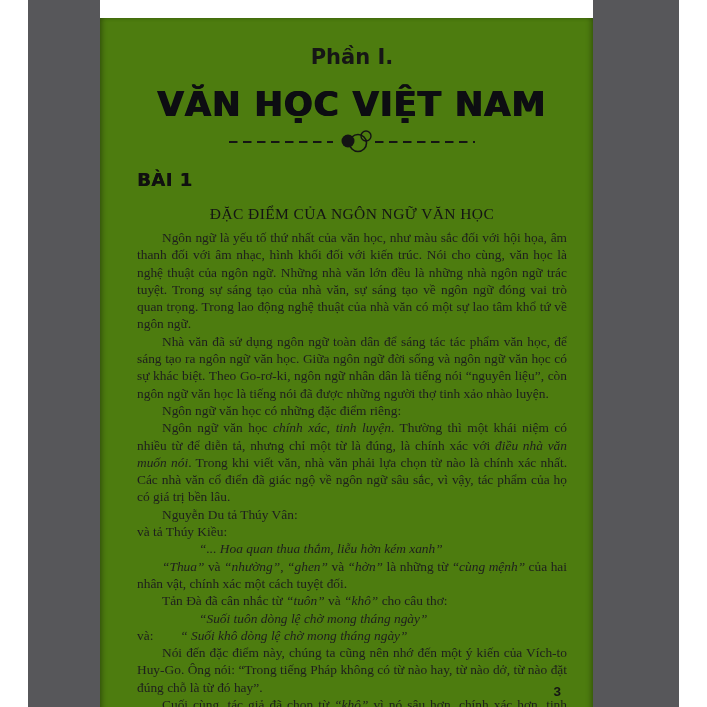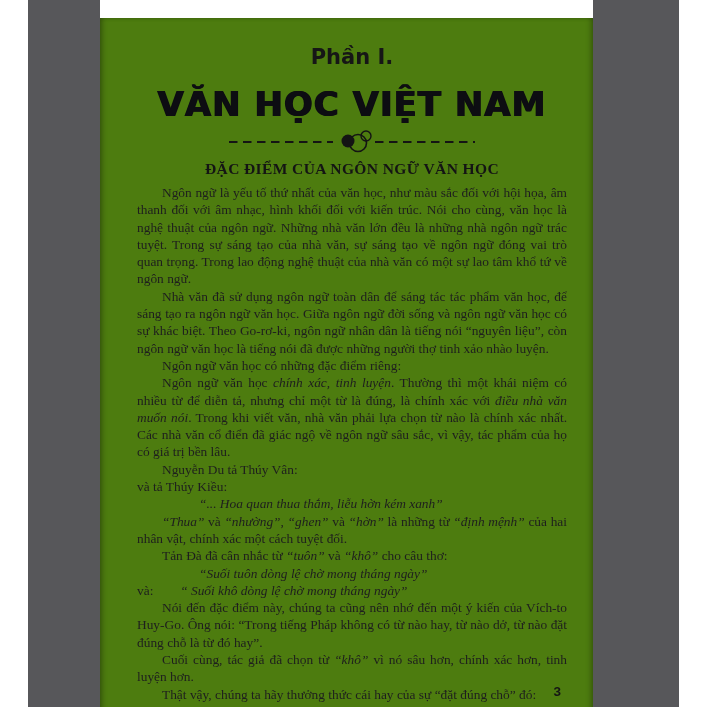--- a/index.html
+++ b/index.html
@@ -33,22 +33,22 @@
     margin-top:14px;
   }
   .divider{display:flex;justify-content:center;margin-top:3px;}
   .lesson-label{
     font-family:"DejaVu Sans", sans-serif;
     font-weight:bold;font-size:18px;line-height:20px;color:#101010;
     letter-spacing:0.5px;margin-top:13px;
     text-shadow:0.4px 0 0 currentColor;
   }
   .lesson-title{
-    text-align:center;font-weight:bold;font-size:15.5px;line-height:18px;
-    letter-spacing:0.4px;margin-top:3px;color:#141414;
+    text-align:center;font-weight:normal;font-size:15.5px;line-height:18px;
+    letter-spacing:0.4px;margin-top:15px;color:#141414;
   }
   .body-text{margin-top:6px;font-size:13.4px;line-height:17.3px;color:#1e1e1e;}
   .body-text p{margin:0;}
   p.para{text-align:justify;text-indent:25px;}
   p.para.noindent{text-indent:0;}
   p.quote{margin-left:62px;font-style:italic;}
   .it{font-style:italic;}
   .page-number{
     position:absolute;right:32px;bottom:26px;
     font-family:"Liberation Sans", sans-serif;
@@ -70,31 +70,32 @@
     <div class="divider">
       <svg width="246" height="30" viewBox="0 0 246 30" aria-hidden="true">
         <line x1="0" y1="15" x2="104" y2="15" stroke="#141414" stroke-width="2.2" stroke-dasharray="8.5 5.5"></line>
         <line x1="146" y1="15" x2="246" y2="15" stroke="#141414" stroke-width="2.2" stroke-dasharray="8.5 5.5"></line>
         <circle cx="129" cy="16" r="8.5" fill="none" stroke="#141414" stroke-width="1.6"></circle>
         <circle cx="119" cy="14" r="6.5" fill="#141414"></circle>
         <circle cx="137" cy="9" r="5" fill="none" stroke="#141414" stroke-width="1.4"></circle>
       </svg>
     </div>
 
+    <div class="lesson-label">BÀI 1</div>
     <div class="lesson-title">ĐẶC ĐIỂM CỦA NGÔN NGỮ VĂN HỌC</div>
 
     <div class="body-text">
       <p class="para">Ngôn ngữ là yếu tố thứ nhất của văn học, như màu sắc đối với hội họa, âm thanh đối với âm nhạc, hình khối đối với kiến trúc. Nói cho cùng, văn học là nghệ thuật của ngôn ngữ. Những nhà văn lớn đều là những nhà ngôn ngữ trác tuyệt. Trong sự sáng tạo của nhà văn, sự sáng tạo về ngôn ngữ đóng vai trò quan trọng. Trong lao động nghệ thuật của nhà văn có một sự lao tâm khổ tứ về ngôn ngữ.</p>
       <p class="para">Nhà văn đã sử dụng ngôn ngữ toàn dân để sáng tác tác phẩm văn học, để sáng tạo ra ngôn ngữ văn học. Giữa ngôn ngữ đời sống và ngôn ngữ văn học có sự khác biệt. Theo Go-rơ-ki, ngôn ngữ nhân dân là tiếng nói “nguyên liệu”, còn ngôn ngữ văn học là tiếng nói đã được những người thợ tinh xảo nhào luyện.</p>
       <p class="para">Ngôn ngữ văn học có những đặc điểm riêng:</p>
       <p class="para"><span>Ngôn ngữ văn học </span><span class="it">chính xác, tinh luyện</span><span>. Thường thì một khái niệm có nhiều từ để diễn tả, nhưng chỉ một từ là đúng, là chính xác với </span><span class="it">điều nhà văn muốn nói</span><span>. Trong khi viết văn, nhà văn phải lựa chọn từ nào là chính xác nhất. Các nhà văn cổ điển đã giác ngộ về ngôn ngữ sâu sắc, vì vậy, tác phẩm của họ có giá trị bền lâu.</span></p>
       <p class="para">Nguyễn Du tả Thúy Vân:</p>
       <p class="para noindent">và tả Thúy Kiều:</p>
       <p class="quote">“... Hoa quan thua thắm, liễu hờn kém xanh”</p>
-      <p class="para"><span class="it">“Thua”</span><span> và </span><span class="it">“nhường”</span><span>, </span><span class="it">“ghen”</span><span> và </span><span class="it">“hờn”</span><span> là những từ </span><span class="it">“định mệnh”</span><span> của hai nhân vật, chính xác một cách tuyệt đối.</span></p>
+      <p class="para"><span class="it">“Thua”</span><span> và </span><span class="it">“nhường”</span><span>, </span><span class="it">“ghen”</span><span> và </span><span class="it">“hờn”</span><span> là những từ </span><span class="it">“cùng mệnh”</span><span> của hai nhân vật, chính xác một cách tuyệt đối.</span></p>
       <p class="para"><span>Tản Đà đã cân nhắc từ </span><span class="it">“tuôn”</span><span> và </span><span class="it">“khô”</span><span> cho câu thơ:</span></p>
       <p class="quote">“Suối tuôn dòng lệ chờ mong tháng ngày”</p>
       <p class="para noindent"><span>và:&nbsp;&nbsp;&nbsp;&nbsp;&nbsp;&nbsp;&nbsp;&nbsp;</span><span class="it">“ Suối khô dòng lệ chờ mong tháng ngày”</span></p>
       <p class="para">Nói đến đặc điểm này, chúng ta cũng nên nhớ đến một ý kiến của Vích-to Huy-Go. Ông nói: “Trong tiếng Pháp không có từ nào hay, từ nào dở, từ nào đặt đúng chỗ là từ đó hay”.</p>
       <p class="para"><span>Cuối cùng, tác giả đã chọn từ </span><span class="it">“khô”</span><span> vì nó sâu hơn, chính xác hơn, tinh luyện hơn.</span></p>
       <p class="para">Thật vậy, chúng ta hãy thưởng thức cái hay của sự “đặt đúng chỗ” đó:</p>
 
     </div>
 
     <div class="page-number">3</div>

